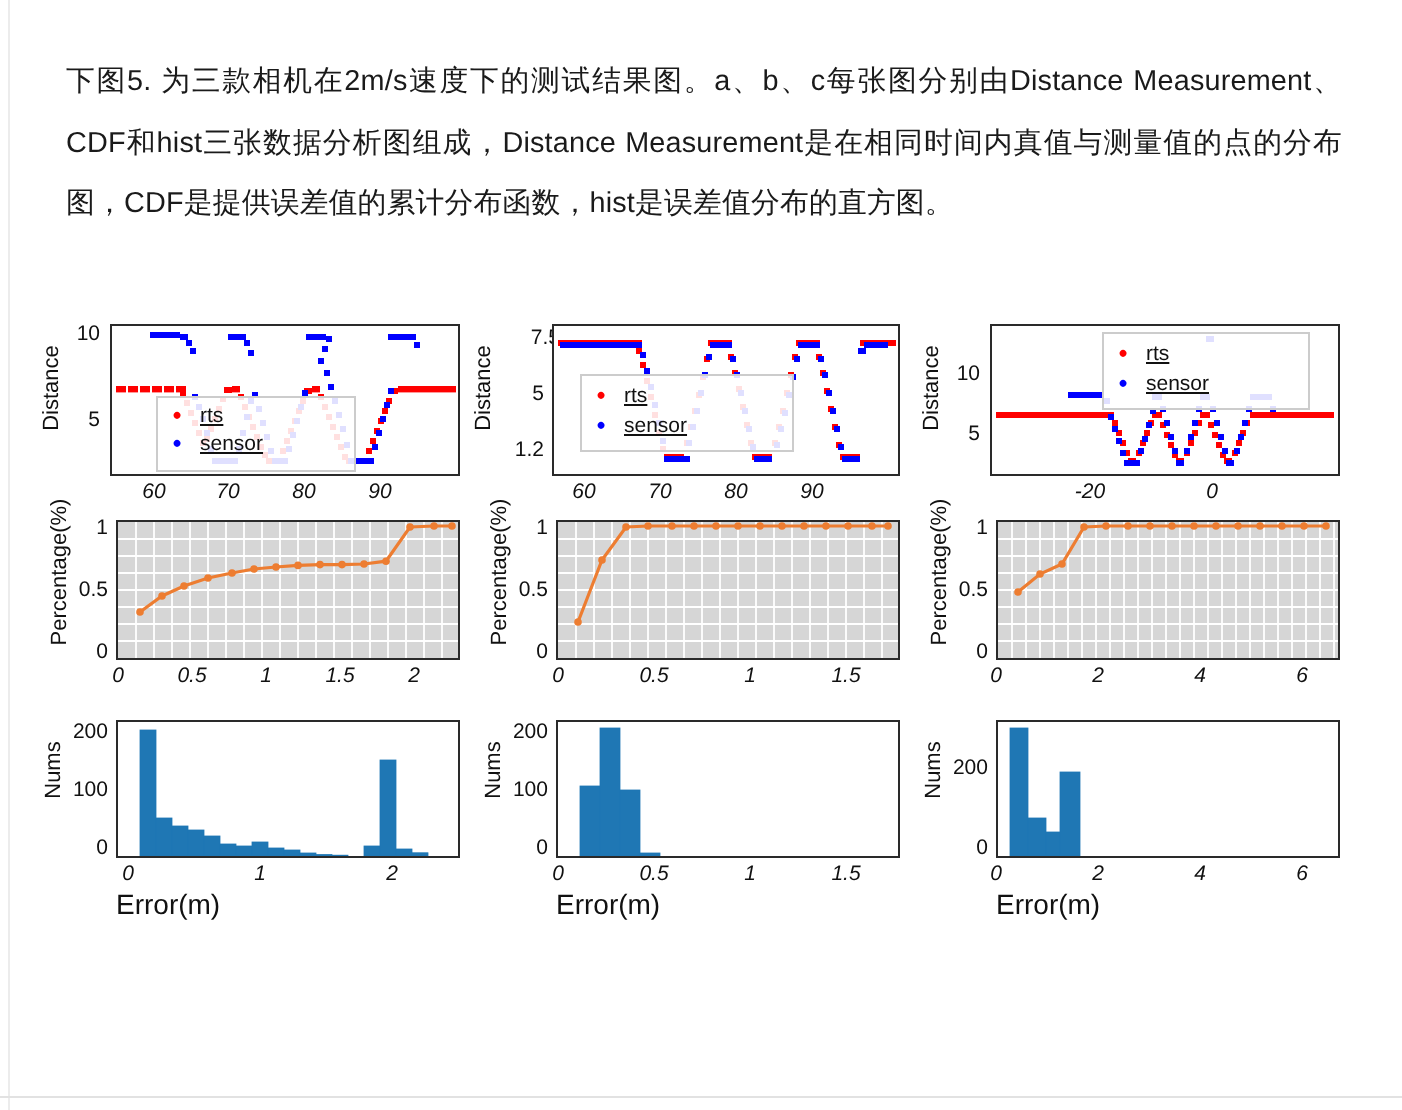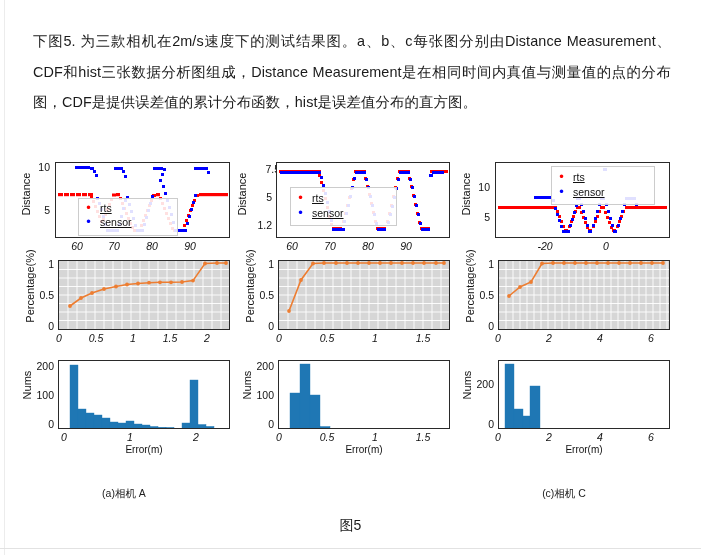--- a/index.html
+++ b/index.html
@@ -36,22 +36,21 @@
   }
   .axes.grey{background:#d6d6d6;}
 
   
   .ytitle{
     position:absolute;font-size:11px;color:#111;
     transform:rotate(-90deg);transform-origin:50% 50%;
     white-space:nowrap;text-align:center;
   }
   .xtitle{
-    position:absolute;font-size:10px;color:#111;white-space:nowrap;
-    text-align:center;
+    position:absolute;font-size:14px;color:#111;white-space:nowrap;
   }
   .tick{
     position:absolute;font-size:10.5px;color:#111;white-space:nowrap;
     text-align:center;
     font-style:italic;
   }
   .tickL{
     position:absolute;font-size:10.5px;color:#111;white-space:nowrap;
     text-align:right;
   }
@@ -742,18 +741,15 @@
         </div>
         <div class="tick" style="left:38px;top:77px;width:16px;">0</div>
         <div class="tick" style="left:89px;top:77px;width:16px;">2</div>
         <div class="tick" style="left:140px;top:77px;width:16px;">4</div>
         <div class="tick" style="left:191px;top:77px;width:16px;">6</div>
         <div class="xtitle" style="left:46px;top:90px;width:172px;">Error(m)</div>
       </div>
     </div>
   </div>
 
-  <div class="subcap" style="left:12px;top:487px;">(a)相机 A</div>
-  <div class="subcap" style="left:452px;top:487px;">(c)相机 C</div>
-
-  <div class="figcap">图5</div>
+
   <div class="rule"></div>
 </div>
 
 </body></html>

